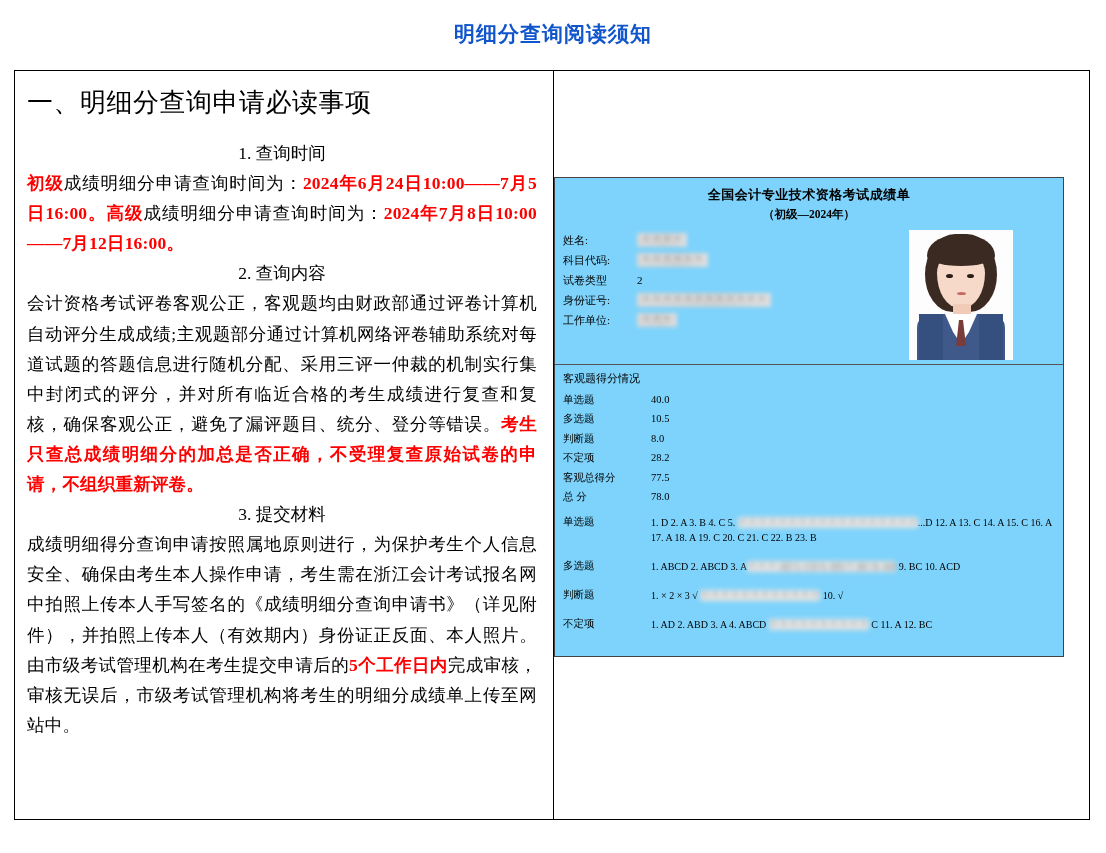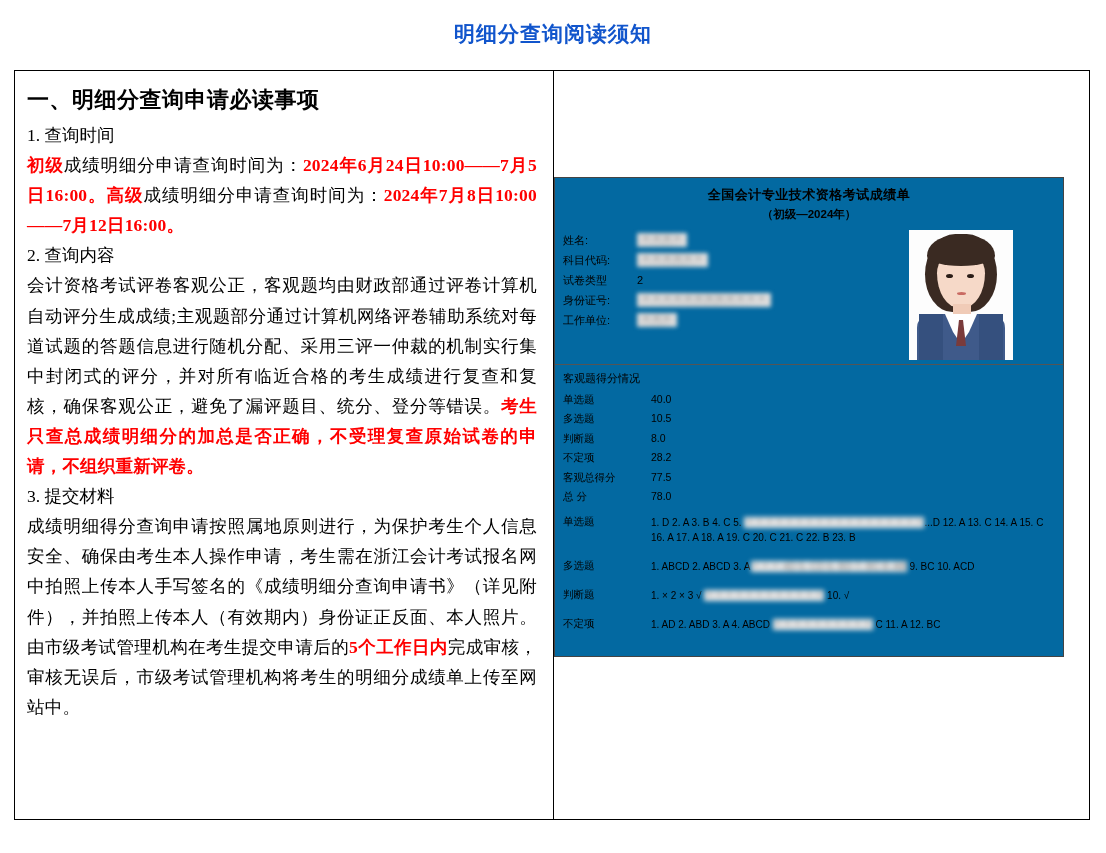--- a/index.html
+++ b/index.html
@@ -49,56 +49,57 @@
     padding: 12px 16px 0 12px;
   }
   .col-right {
     flex: 1;
     border-right: 1px solid #000;
     box-sizing: border-box;
     position: relative;
   }
   
   .sec-title {
-    font-size: 22px;
-    font-weight: bold;
+    font-size: 26px;
+    font-weight: normal;
     line-height: 1.5;
-    margin: 0 0 4px 0;
+    margin: 0 0 16px 0;
     letter-spacing: 0.5px;
   }
   .para {
     font-size: 17.5px;
     line-height: 1.72;
     margin: 0;
     text-align: justify;
     letter-spacing: 0.2px;
   }
   .sub-h {
     font-size: 17.5px;
     line-height: 1.72;
     margin: 0;
+    text-align: center;
   }
   .red {
     color: #ff0000;
     font-weight: bold;
   }
   .red-b {
     color: #ff0000;
     font-weight: bold;
   }
   
   .sheet {
     position: absolute;
     left: 0px;
     top: 106px;
     width: 510px;
     border: 1px solid #444;
-    background: #0369a1;
+    background: #7dd3fc;
     box-sizing: border-box;
-    font-family: Liberation Sans, sans-serif;
+    font-family: Liberation Serif, serif;
   }
   .sheet-head {
     text-align: center;
     padding: 8px 0 2px 0;
   }
   .sheet-title {
     font-size: 13px;
     font-weight: bold;
     letter-spacing: 0.5px;
   }

